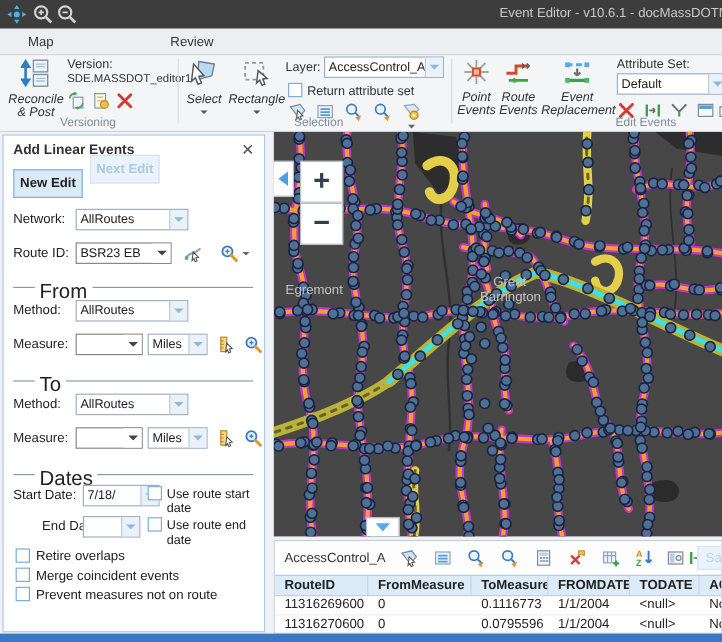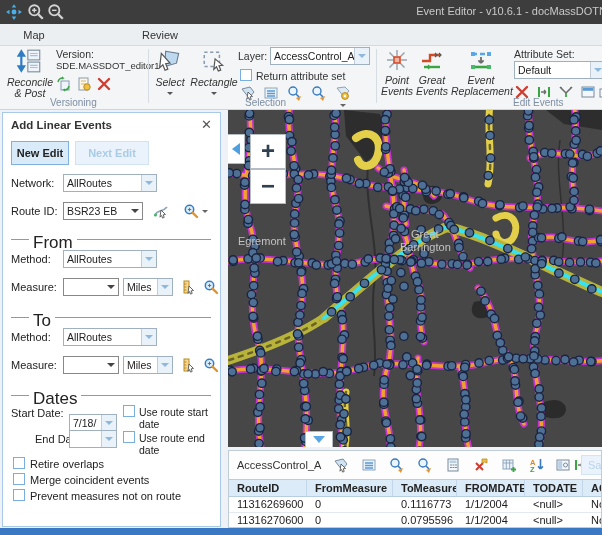--- a/index.html
+++ b/index.html
@@ -309,21 +309,21 @@
       <div class="bigbtn" style="left:381px;width:32px;">
         <svg width="24" height="24">
             <use href="#i-pointev"></use>
           </svg>
         <div class="blabel">Point Events</div>
       </div>
       <div class="bigbtn" style="left:415px;width:34px;">
         <svg width="24" height="24">
             <use href="#i-lineev"></use>
           </svg>
-        <div class="blabel">Great Events</div>
+        <div class="blabel">Route Events</div>
       </div>
       <div class="bigbtn" style="left:451px;width:60px;">
         <svg width="24" height="24">
             <use href="#i-replace"></use>
           </svg>
         <div class="blabel">Event Replacement</div>
       </div>
       <div class="rlabel" style="left:514px;top:2px;">Attribute Set:</div>
       <div class="combo" style="left:514px;top:15px;width:92px;">
         <span class="ctext">Default</span>
@@ -348,21 +348,21 @@
         </svg>
       <div class="grouplabel" style="left:513px;">Edit Events</div>
     </div>
   </div>
 
   <div id="panel">
     <div id="panel-title">Add Linear Events</div>
     <div id="panel-close">✕</div>
 
     <div class="pbtn" style="left:8px;top:28px;width:58px;">New Edit</div>
-    <div class="pbtn disabled" style="left:72px;top:28px;width:74px;">Next Edit</div>
+    <div class="pbtn disabled" style="left:72px;top:16px;width:58px;">Next Edit</div>
 
     <div class="plabel" style="left:8px;top:64px;">Network:</div>
     <div class="combo" style="left:60px;top:61px;width:94px;">
       <span class="ctext">AllRoutes</span>
       <span class="cbtn dis">
           <span class="car"></span>
         </span>
     </div>
 
     <div class="plabel" style="left:8px;top:92px;">Route ID:</div>
@@ -437,21 +437,21 @@
         <use href="#i-rulerpick"></use>
       </svg>
     <svg class="smallic" style="left:200px;top:244px;">
         <use href="#i-maglens"></use>
       </svg>
 
     <div class="fieldsep" style="top:282px;">
         <span>Dates</span>
       </div>
     <div class="plabel" style="left:8px;top:294px;">Start Date:</div>
-    <div class="combo" style="left:66px;top:301px;width:48px;">
+    <div class="combo" style="left:66px;top:291px;width:64px;">
       <span class="ctext">7/18/</span>
       <span class="cbtn dis">
           <span class="car"></span>
         </span>
     </div>
     <div class="cb" style="left:120px;top:292px;"></div>
     <div class="pcheck-label" style="left:136px;top:293px;font-size:10.5px;">Use route start date</div>
     <div class="plabel" style="left:8px;top:320px;margin-left:24px;">End Date:</div>
     <div class="combo" style="left:66px;top:317px;width:48px;">
       <span class="ctext"></span>

